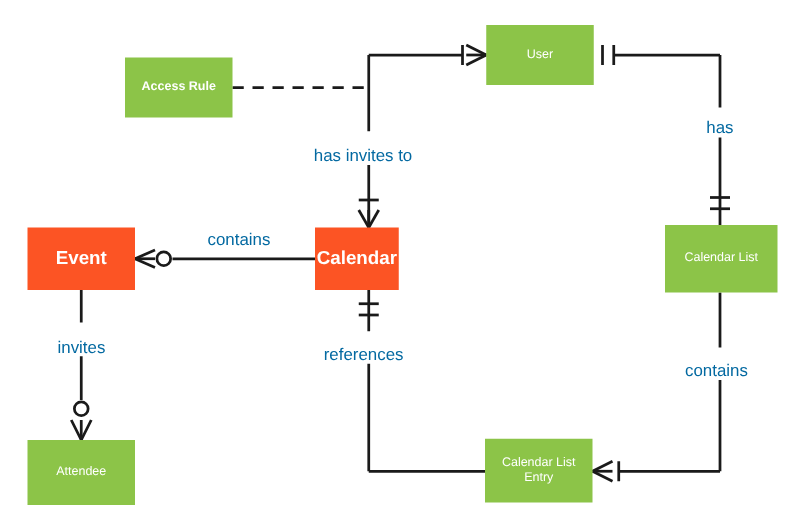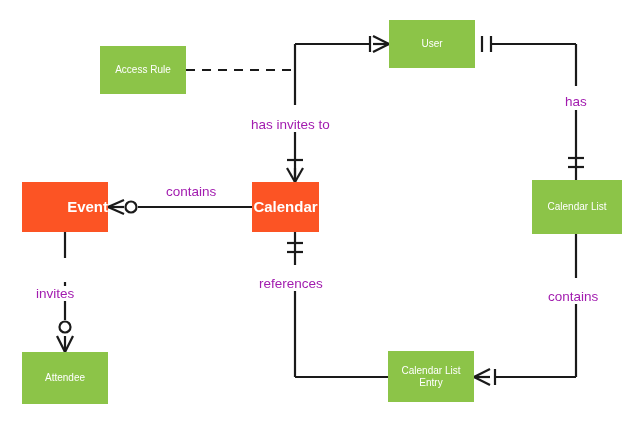--- a/index.html
+++ b/index.html
@@ -36,21 +36,21 @@
     z-index: 5;
   }
   .entity-green { background: #8cc448; }
   .entity-orange { background: #fc5424; }
   .entity-label {
     display: block;
     white-space: pre-line;
   }
   .rel-label {
     position: absolute;
-    color: #a21caf;
+    color: #0369a1;
     font-size: 13.5px;
     white-space: nowrap;
     z-index: 6;
     background: #ffffff;
     padding: 0 3px;
   }
   .size-sm { font-size: 10px; }
   .size-lg { font-size: 15px; font-weight: bold; }
 </style>
 </head>
@@ -131,29 +131,29 @@
       <line x1="295" y1="377" x2="388" y2="377"></line>
 
       <g>
         <line x1="287" y1="243" x2="303" y2="243"></line>
         <line x1="287" y1="252" x2="303" y2="252"></line>
       </g>
 
     </g>
   </svg>
 
-  <div class="entity-box entity-green size-sm" style="left:100px; top:46px; width:86px; height:48px;">
+  <div class="entity-box entity-green size-sm" style="left:100px; top:46px; width:86px; height:48px;font-weight:bold;">
     <span class="entity-label">Access Rule</span>
   </div>
 
   <div class="entity-box entity-green size-sm" style="left:389px; top:20px; width:86px; height:48px;">
     <span class="entity-label">User</span>
   </div>
 
-  <div class="entity-box entity-orange size-lg" style="left:22px; top:182px; width:86px; height:50px;justify-content:flex-end;">
+  <div class="entity-box entity-orange size-lg" style="left:22px; top:182px; width:86px; height:50px;">
     <span class="entity-label">Event</span>
   </div>
 
   <div class="entity-box entity-orange size-lg" style="left:252px; top:182px; width:67px; height:50px;">
     <span class="entity-label">Calendar</span>
   </div>
 
   <div class="entity-box entity-green size-sm" style="left:532px; top:180px; width:90px; height:54px;">
     <span class="entity-label">Calendar List</span>
   </div>
@@ -164,21 +164,21 @@
 
   <div class="entity-box entity-green size-sm" style="left:388px; top:351px; width:86px; height:51px;">
     <span class="entity-label">Calendar List
 Entry</span>
   </div>
 
   <div class="rel-label" style="left:248px; top:117px;">has invites to</div>
 
   <div class="rel-label" style="left:163px; top:184px;">contains</div>
 
-  <div class="rel-label" style="left:33px; top:270px;margin-top:16px;">invites</div>
+  <div class="rel-label" style="left:43px; top:270px;">invites</div>
 
   <div class="rel-label" style="left:562px; top:94px;">has</div>
 
   <div class="rel-label" style="left:545px; top:289px;">contains</div>
 
   <div class="rel-label" style="left:256px; top:276px;">references</div>
 
 </div>
 
 </body></html>

